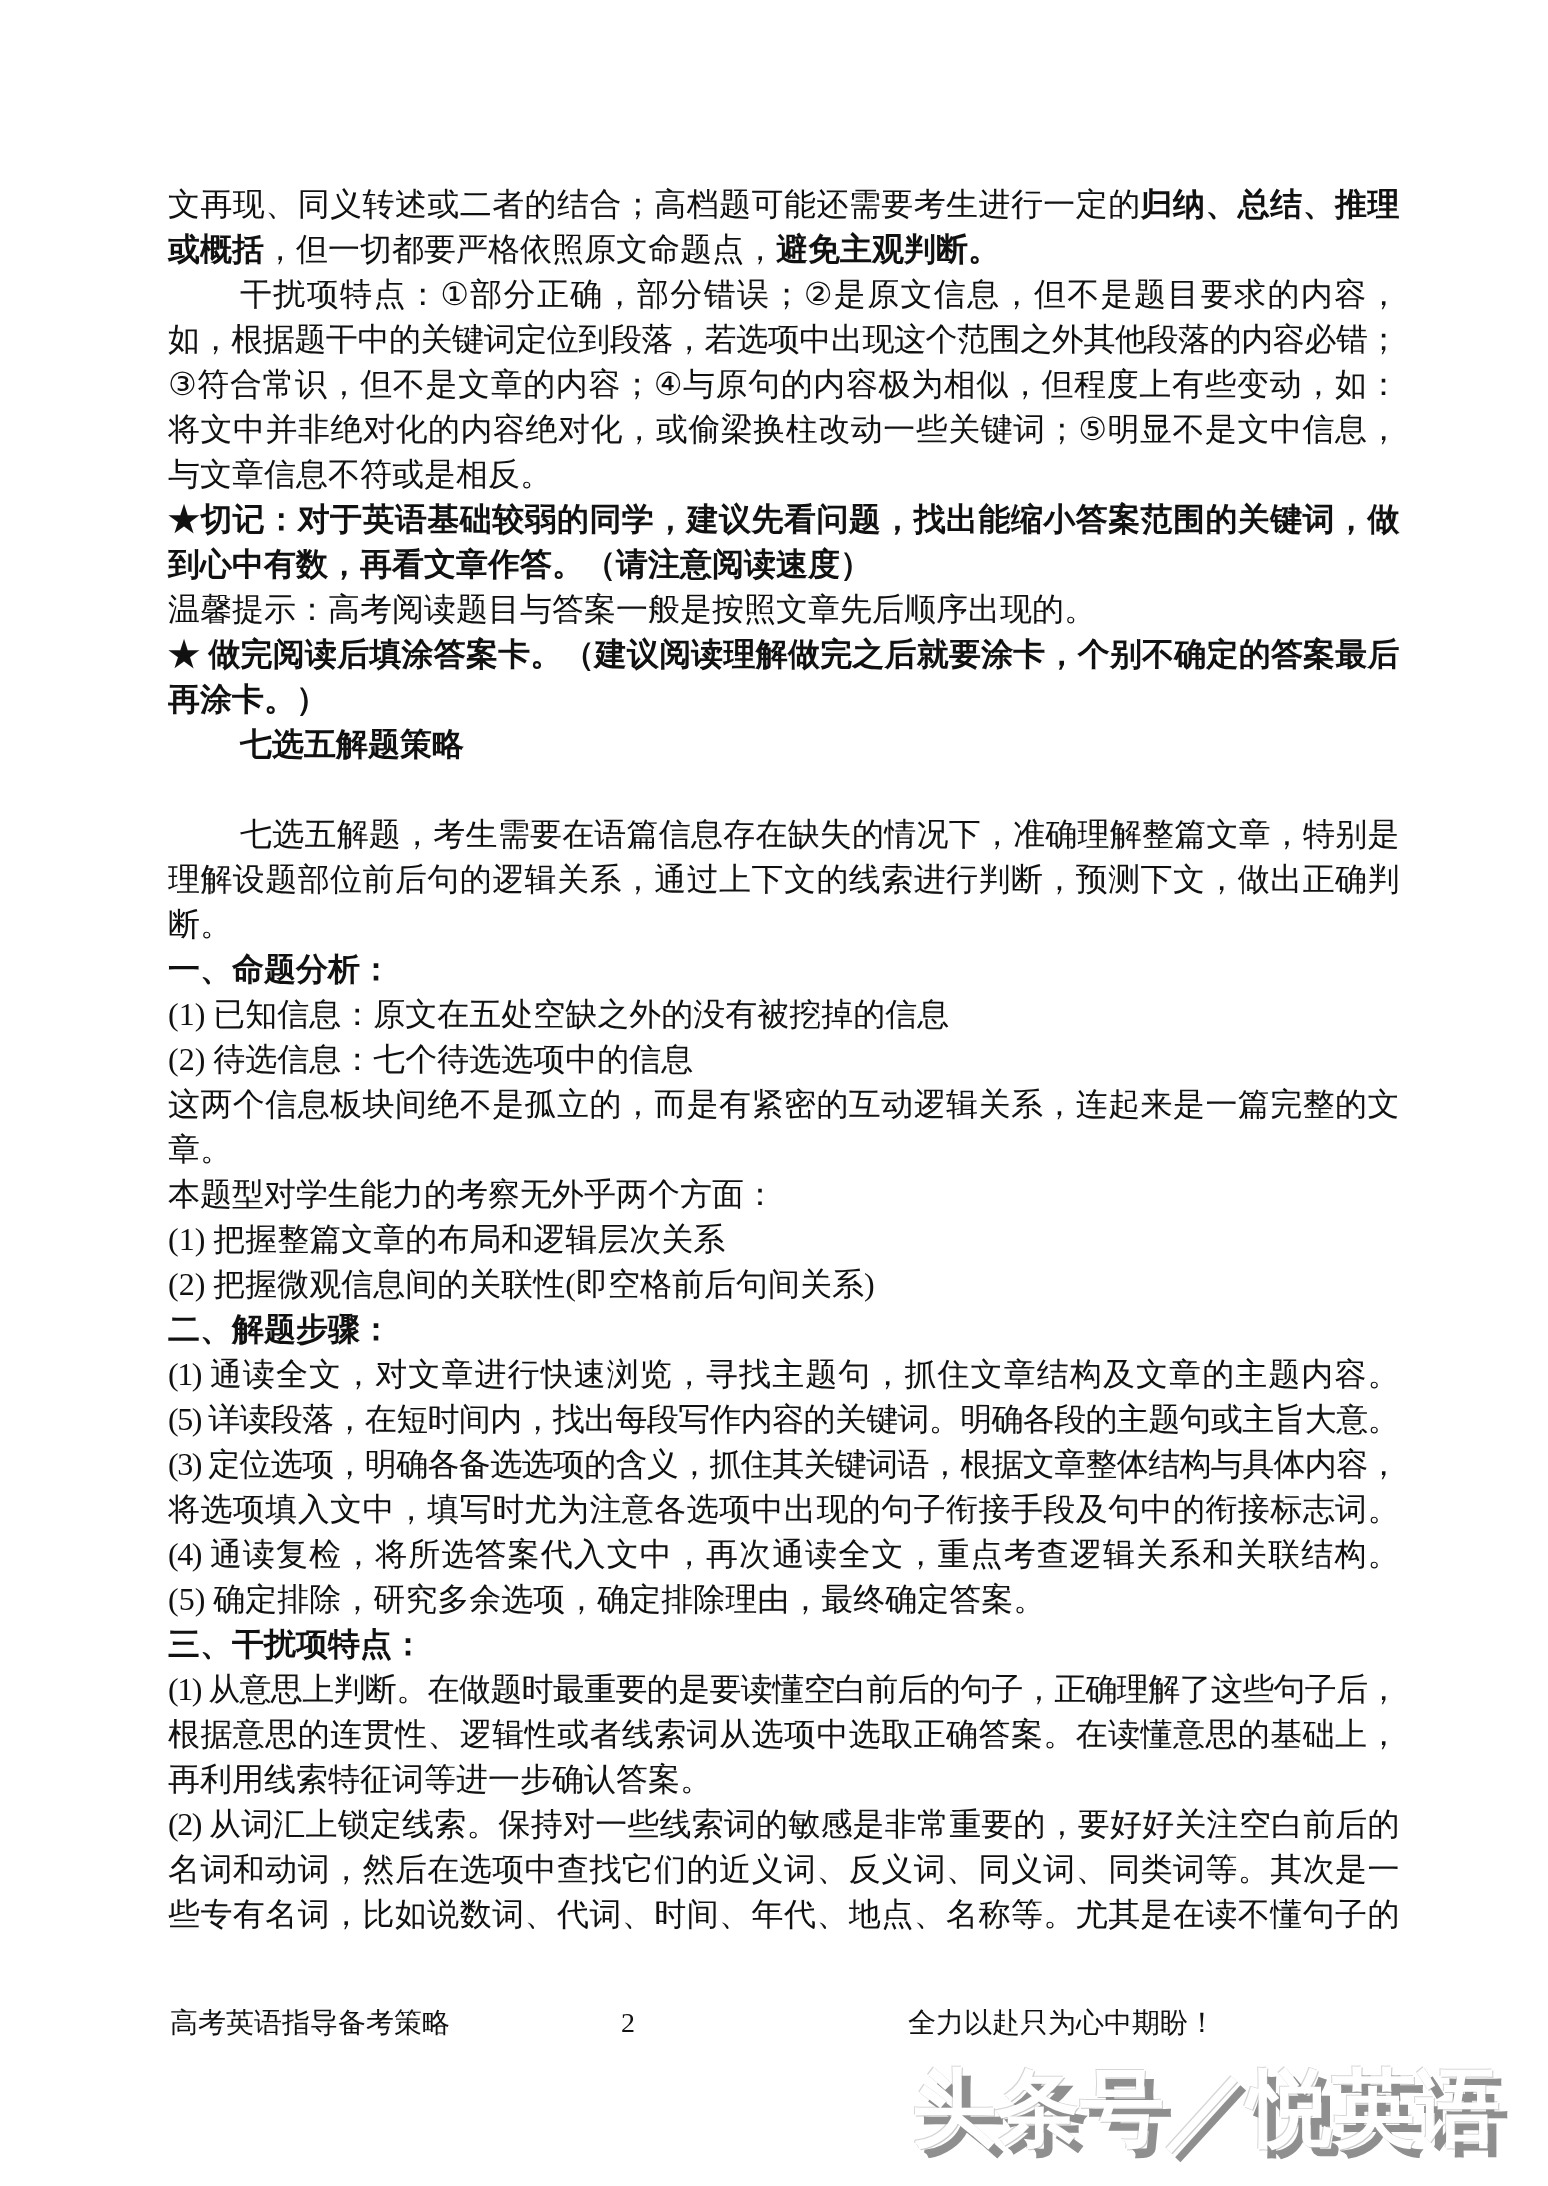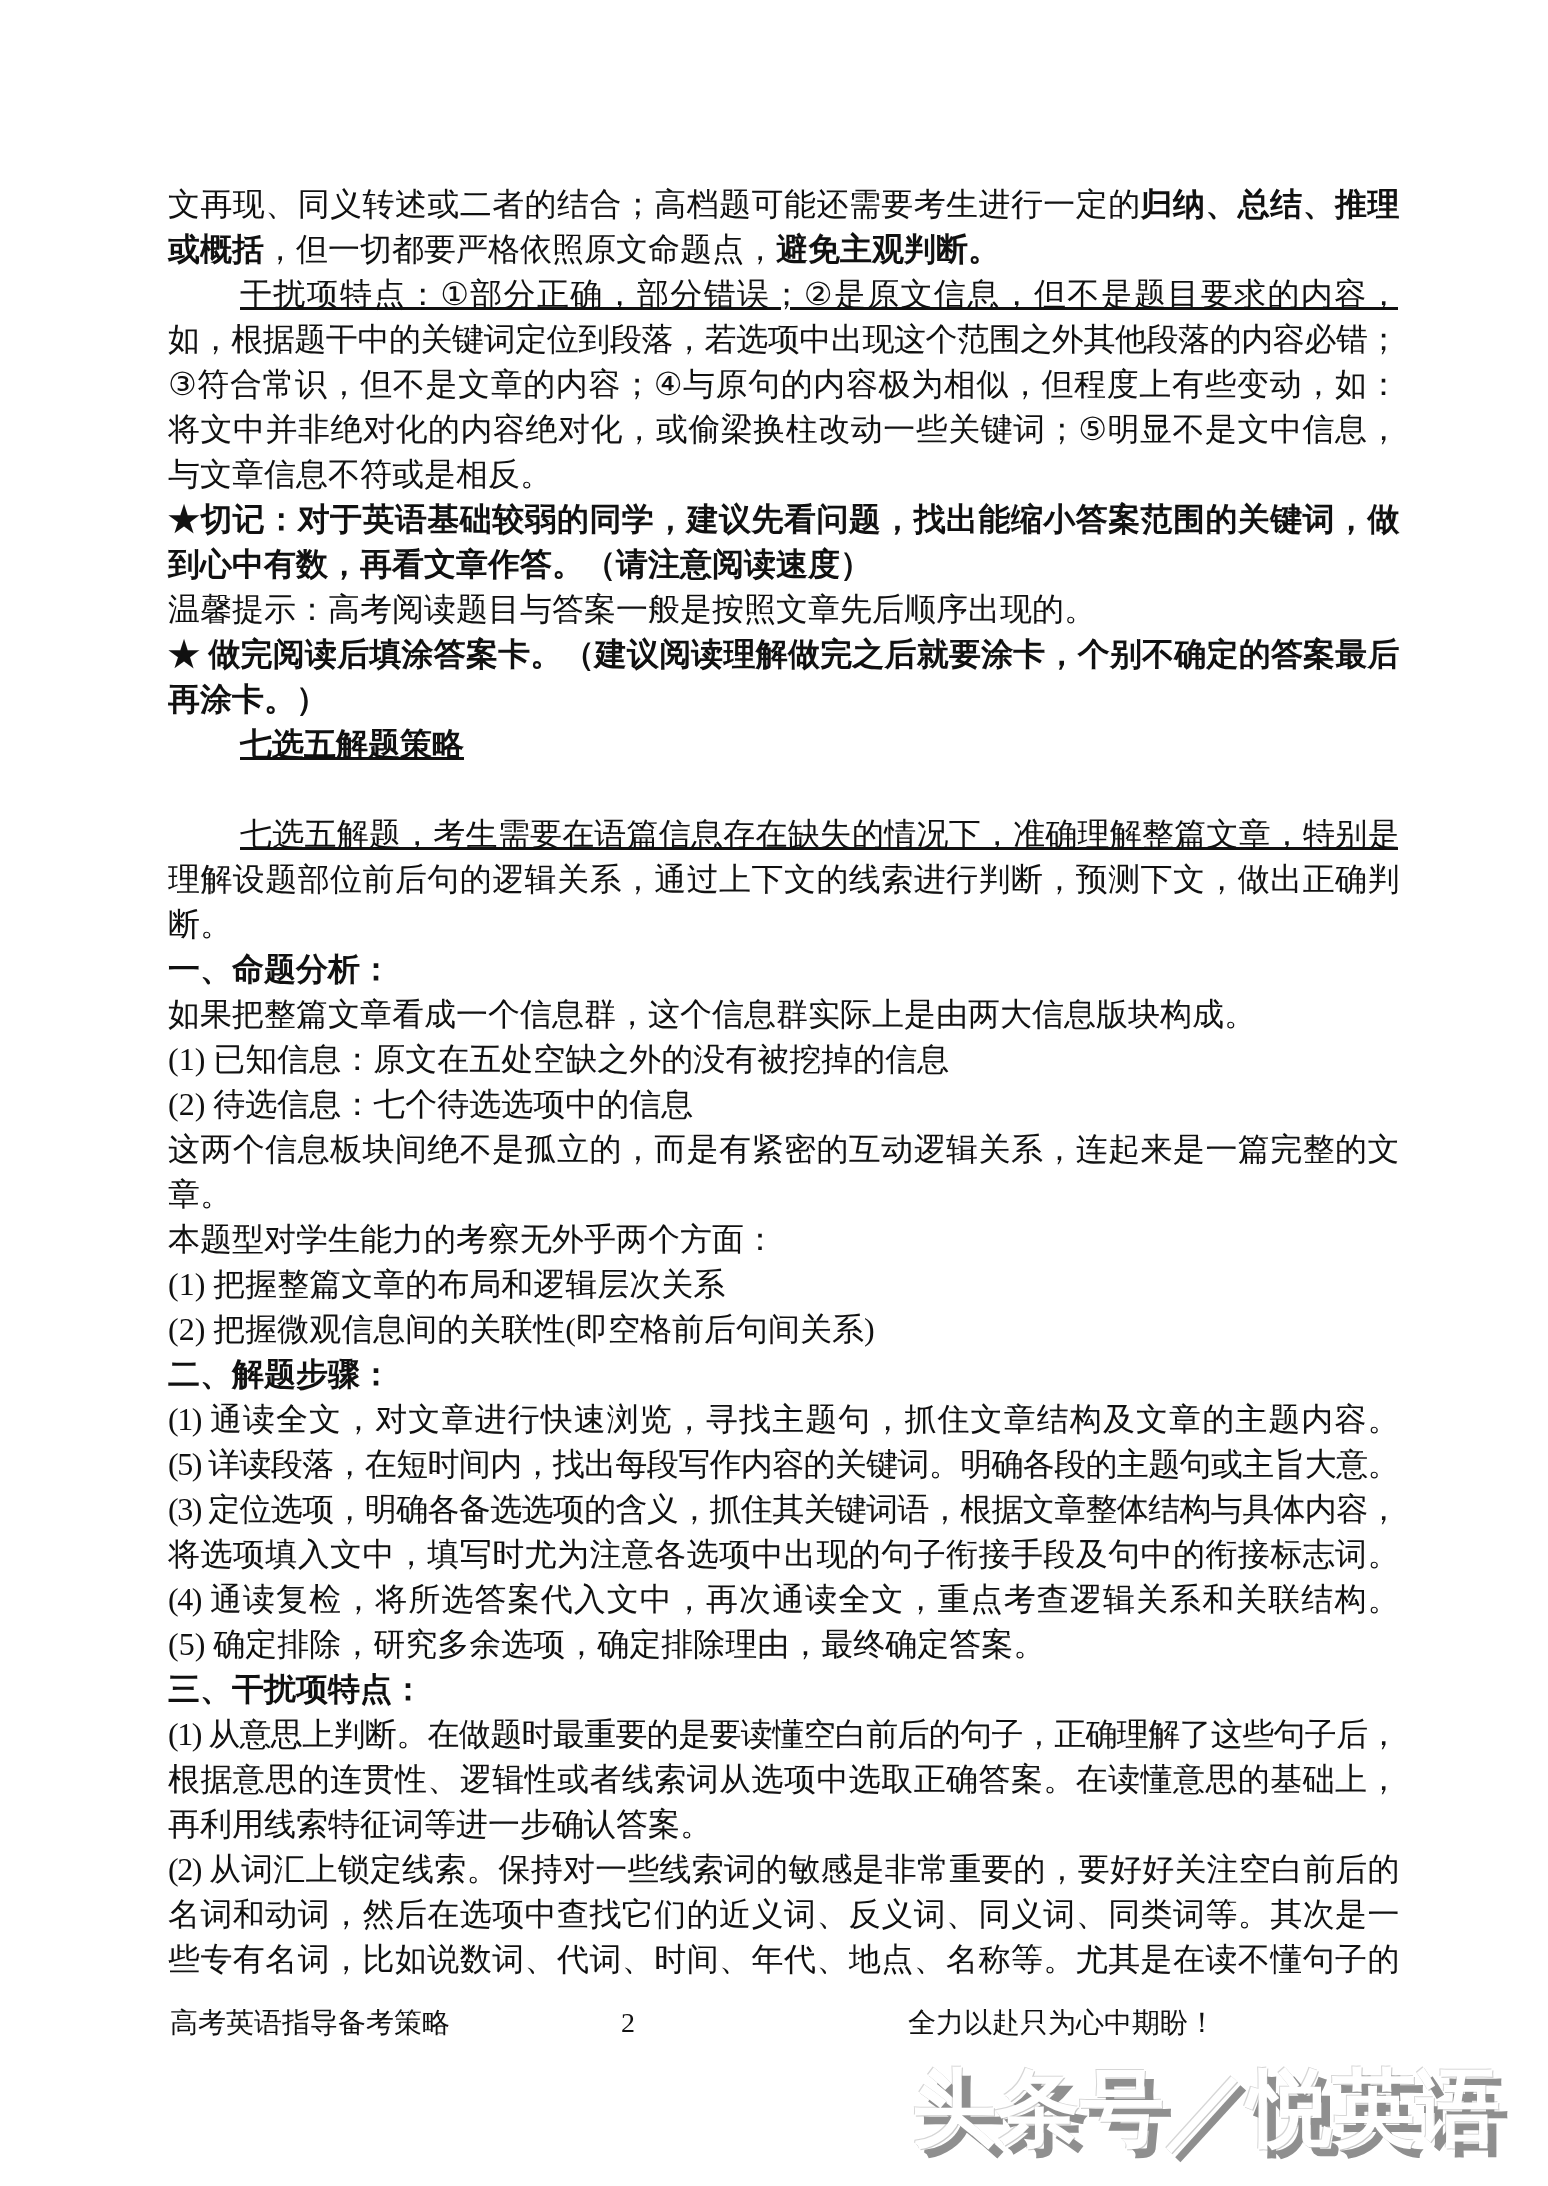--- a/index.html
+++ b/index.html
@@ -6,21 +6,21 @@
   body{
     width:1548px;height:2186px;position:relative;background:#ffffff;overflow:hidden;
     font-family:"Liberation Serif","DejaVu Serif",serif;
   }
   .doc{
     position:absolute;left:168px;top:182px;width:1230px;
     font-size:32px;line-height:45px;color:#111111;
   }
   .line{height:45px;white-space:normal;}
   .line.j{text-align:justify;text-align-last:justify;letter-spacing:-1.5px;}
-  .line.ind{text-indent:72px;text-decoration:underline;}
+  .line.ind{text-indent:72px;}
   .s{font-family:"Liberation Sans","DejaVu Sans",sans-serif;}
   .b{font-weight:bold;}
   .footer{
     position:absolute;left:0;top:2000px;width:1256px;height:45px;
     font-size:28px;color:#111111;line-height:45px;
   }
   .footer .f-left{position:absolute;left:170px;top:0;}
   .footer .f-center{position:absolute;left:0;right:0;top:0;text-align:center;}
   .footer .f-right{position:absolute;left:908px;top:0;}
   .watermark{
@@ -45,21 +45,20 @@
     <div class="line"><span class="b">到心中有数，再看文章作答。（请注意阅读速度）</span></div>
     <div class="line"><span>温馨提示：高考阅读题目与答案一般是按照文章先后顺序出现的。</span></div>
     <div class="line j"><span class="b">★ 做完阅读后填涂答案卡。（建议阅读理解做完之后就要涂卡，个别不确定的答案最后</span></div>
     <div class="line"><span class="b">再涂卡。）</span></div>
     <div class="line ind"><span class="b">七选五解题策略</span></div>
     <div class="line"></div>
     <div class="line j ind"><span>七选五解题，考生需要在语篇信息存在缺失的情况下，准确理解整篇文章，特别是</span></div>
     <div class="line j"><span>理解设题部位前后句的逻辑关系，通过上下文的线索进行判断，预测下文，做出正确判</span></div>
     <div class="line"><span>断。</span></div>
     <div class="line"><span class="s b">一、命题分析：</span></div>
-    <div class="line"><span>如果把整篇文章看成一个信息群，这个信息群实际上是由两大信息版块构成。</span></div>
     <div class="line"><span>(1) 已知信息：原文在五处空缺之外的没有被挖掉的信息</span></div>
     <div class="line"><span>(2) 待选信息：七个待选选项中的信息</span></div>
     <div class="line j"><span>这两个信息板块间绝不是孤立的，而是有紧密的互动逻辑关系，连起来是一篇完整的文</span></div>
     <div class="line"><span>章。</span></div>
     <div class="line"><span>本题型对学生能力的考察无外乎两个方面：</span></div>
     <div class="line"><span>(1) 把握整篇文章的布局和逻辑层次关系</span></div>
     <div class="line"><span>(2) 把握微观信息间的关联性(即空格前后句间关系)</span></div>
     <div class="line"><span class="s b">二、解题步骤：</span></div>
     <div class="line j"><span>(1) 通读全文，对文章进行快速浏览，寻找主题句，抓住文章结构及文章的主题内容。</span></div>
     <div class="line j"><span>(5) 详读段落，在短时间内，找出每段写作内容的关键词。明确各段的主题句或主旨大意。</span></div>

